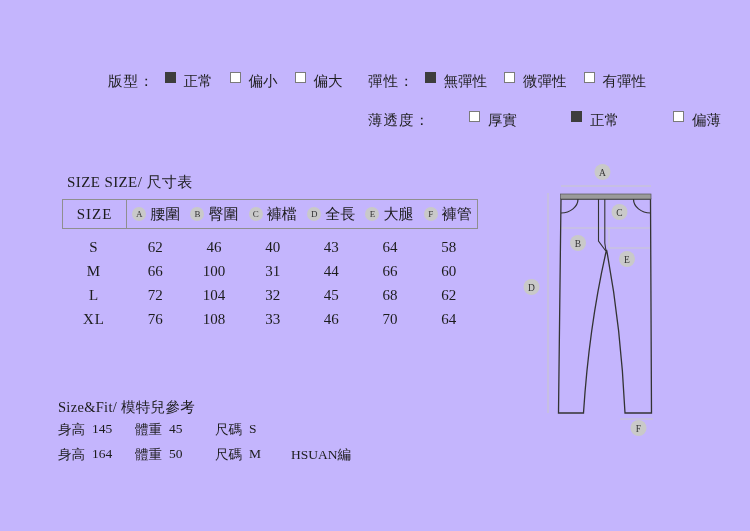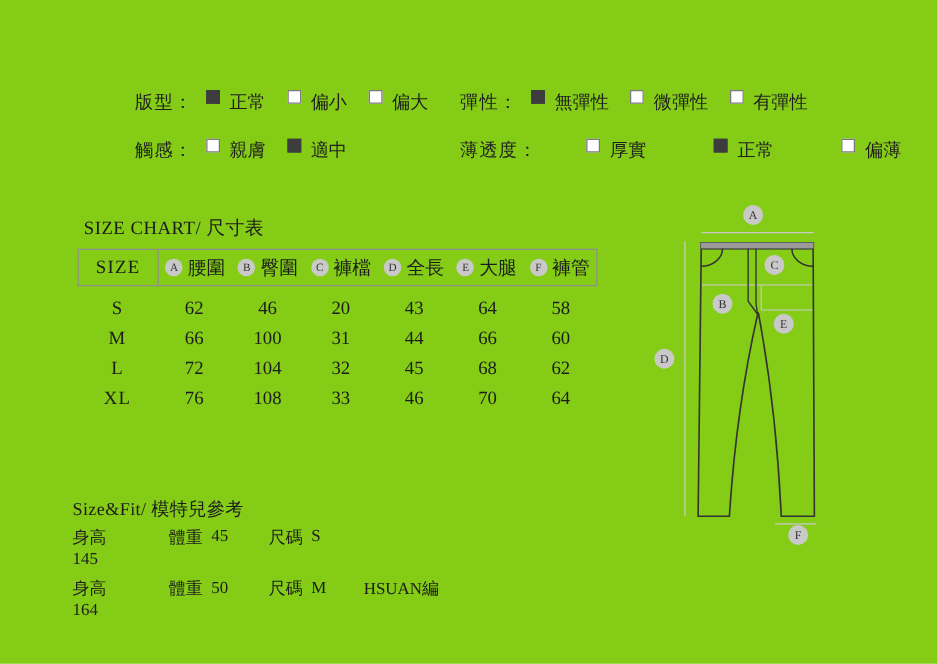--- a/index.html
+++ b/index.html
@@ -2,21 +2,21 @@
 <html><head>
 <meta charset="utf-8">
 <style>
   * { margin: 0; padding: 0; box-sizing: border-box; }
   html, body { background: #ffffff; }
   body {
     width: 750px; height: 531px; position: relative; overflow: hidden;
     font-family: "Liberation Serif", "DejaVu Serif", serif;
     color: #222222;
   }
-  .page { position: absolute; inset: 0; background: #84cc16; text-decoration: underline; }
+  .page { position: absolute; inset: 0; background: #c4b5fd; text-decoration: underline; }
 
   
   .attr { position: absolute; display: flex; align-items: center; font-size: 14.5px; color: #1f1f1f; white-space: nowrap; }
   .attr .attr-label { margin-right: 10px; letter-spacing: 1px; }
   .attr .opt { display: inline-flex; margin-right: 17px; }
   .attr .opt:last-child { margin-right: 0; }
   .box { display: inline-block; width: 11px; height: 11px; border: 1.5px solid #7b7b7b; background: #ffffff; margin-right: 8px; flex: 0 0 auto; }
   .box.checked { background: #3d3d3d; border-color: #3d3d3d; }
 
   
@@ -36,21 +36,21 @@
 
   
   .diagram { position: absolute; left: 515px; top: 155px; width: 235px; height: 300px; }
 
   
   .sf { position: absolute; left: 58px; top: 398px; font-size: 13.5px; color: #1c1c1c; }
   .sf-title { font-size: 14.5px; margin-bottom: 4px; letter-spacing: 0.3px; }
   .sf-row { display: flex; margin-bottom: 7px; white-space: nowrap; }
   .sf-cell { display: inline-flex; }
   .sf-cell .lbl { margin-right: 7px; }
-  .sf-c1 { width: 77px; flex-direction: column; }
+  .sf-c1 { width: 77px; }
   .sf-c2 { width: 80px; }
   .sf-c3 { width: 62px; }
   .sf-note { margin-left: 14px; }
 
   
   .footnote { position: absolute; left: 57px; top: 489px; font-size: 10.5px; color: #2a2a2a; letter-spacing: 0.2px; }
 </style>
 </head>
 <body>
 
@@ -81,49 +81,38 @@
     <span class="opt">
       <span class="box"></span>
       <span>微彈性</span>
     </span>
     <span class="opt">
       <span class="box"></span>
       <span>有彈性</span>
     </span>
   </div>
 
-  <div class="attr" style="left:108px; top:111px;">
-    <span class="attr-label">觸感：</span>
-    <span class="opt">
-      <span class="box"></span>
-      <span>親膚</span>
-    </span>
-    <span class="opt">
-      <span class="box checked"></span>
-      <span>適中</span>
-    </span>
-  </div>
 
   <div class="attr" style="left:368px; top:111px;gap:37px;">
     <span class="attr-label" style="margin-right:2px;">薄透度：</span>
     <span class="opt">
       <span class="box"></span>
       <span>厚實</span>
     </span>
     <span class="opt">
       <span class="box checked"></span>
       <span>正常</span>
     </span>
     <span class="opt">
       <span class="box"></span>
       <span>偏薄</span>
     </span>
   </div>
 
-  <div class="sc-title">SIZE CHART/ 尺寸表</div>
+  <div class="sc-title">SIZE SIZE/ 尺寸表</div>
 
   <div class="sc-table">
     <div class="thead">
       <div class="tc c-size">SIZE</div>
       <div class="tc">
         <span class="badge">A</span>
         <span>腰圍</span>
       </div>
       <div class="tc">
         <span class="badge">B</span>
@@ -145,21 +134,21 @@
         <span class="badge">F</span>
         <span>褲管</span>
       </div>
     </div>
 
     <div class="tbody">
       <div class="trow">
         <div class="tc c-size">S</div>
         <div class="tc">62</div>
         <div class="tc">46</div>
-        <div class="tc">20</div>
+        <div class="tc">40</div>
         <div class="tc">43</div>
         <div class="tc">64</div>
         <div class="tc">58</div>
       </div>
       <div class="trow">
         <div class="tc c-size">M</div>
         <div class="tc">66</div>
         <div class="tc">100</div>
         <div class="tc">31</div>
         <div class="tc">44</div>

